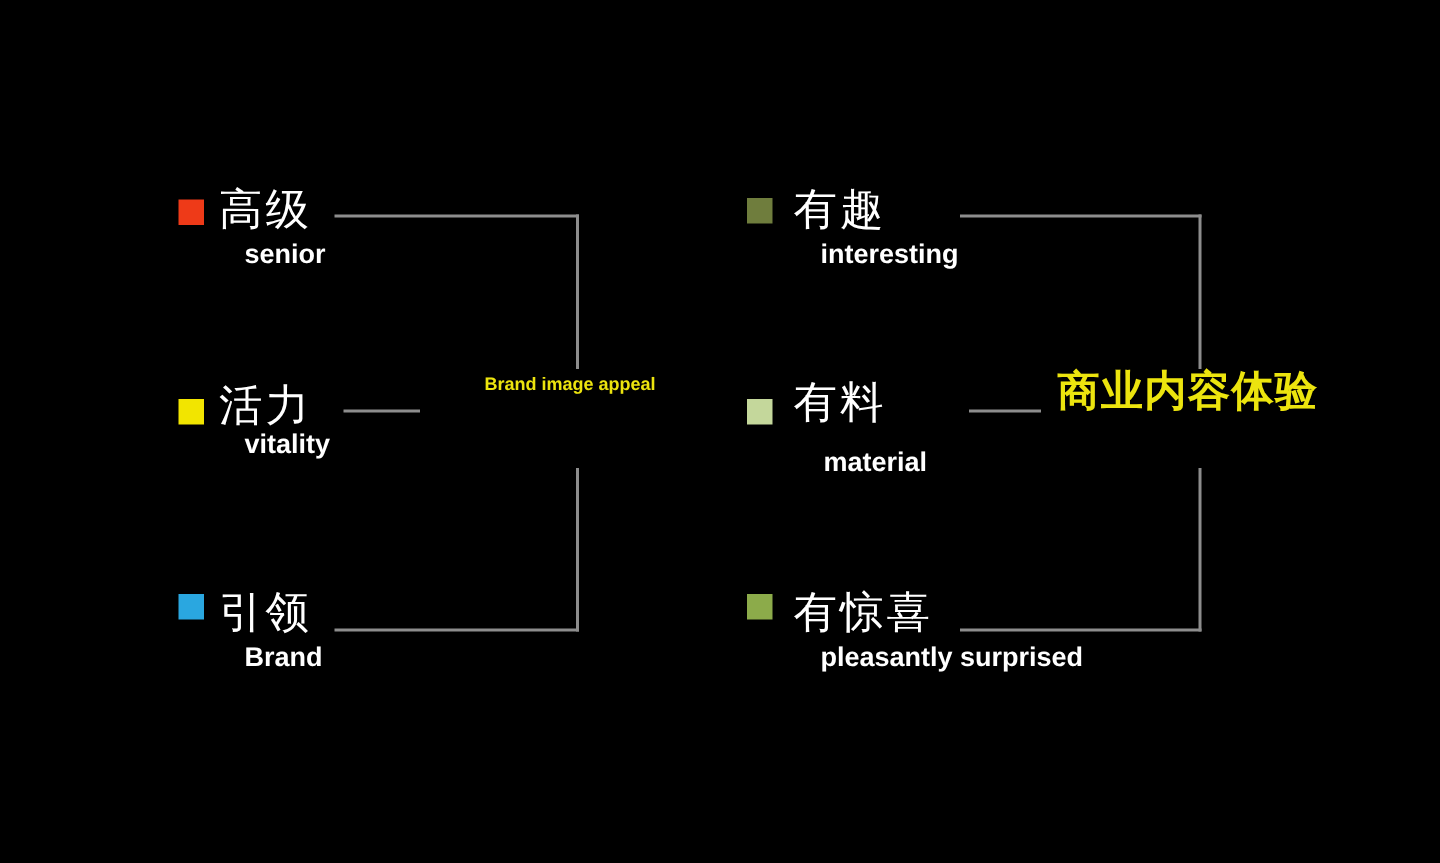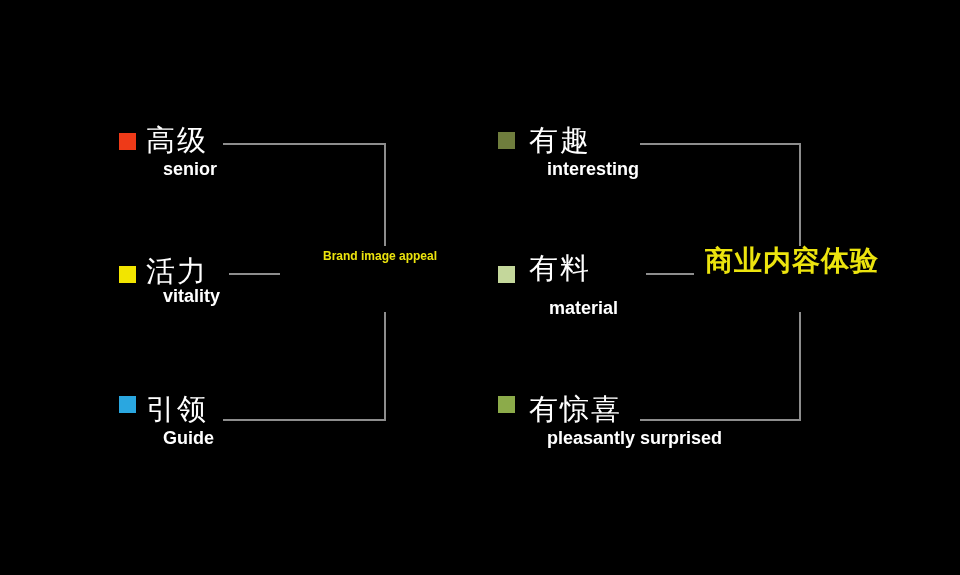--- a/index.html
+++ b/index.html
@@ -79,21 +79,21 @@
     <div class="bullet" style="left: 119px; top: 133px; background: rgb(238, 58, 24);"></div>
     <div class="cn-label" style="left:146px; top:125px;">高级</div>
     <div class="en-label" style="left:147px; top:159px;">senior</div>
 
     <div class="bullet" style="left: 119px; top: 266px; background: rgb(242, 229, 0);"></div>
     <div class="cn-label" style="left:146px; top:256px;">活力</div>
     <div class="en-label" style="left:147px; top:286px;">vitality</div>
 
     <div class="bullet" style="left: 119px; top: 396px; background: rgb(42, 167, 224);"></div>
     <div class="cn-label" style="left:146px; top:394px;">引领</div>
-    <div class="en-label" style="left:147px; top:428px;">Guide</div>
+    <div class="en-label" style="left:147px; top:428px;">Brand</div>
 
     <div class="title-block" style="left:285px; top:246px;">
       <div class="title-en">Brand image appeal</div>
     </div>
   </div>
 
   <div>
 
     <div class="line" style="left:640px; top:143px; width:161px; height:2px;"></div>
     <div class="line" style="left:799px; top:143px; width:2px; height:278px;"></div>

